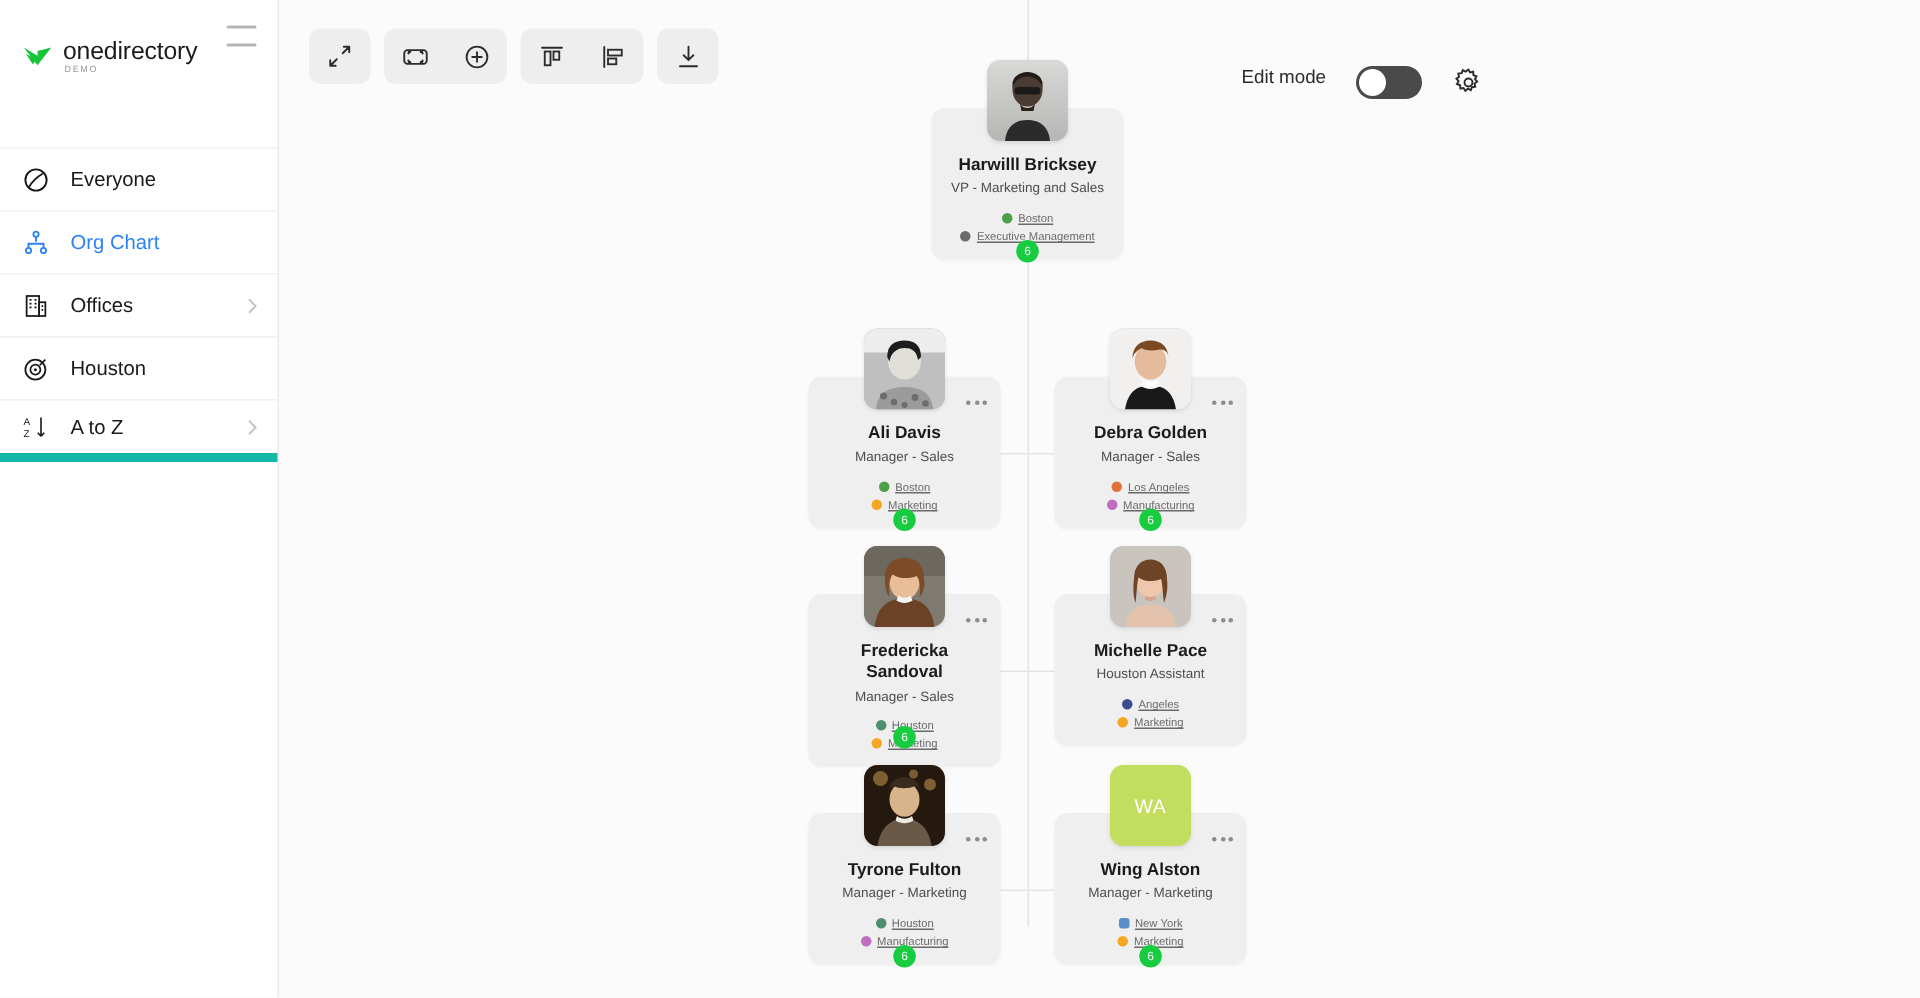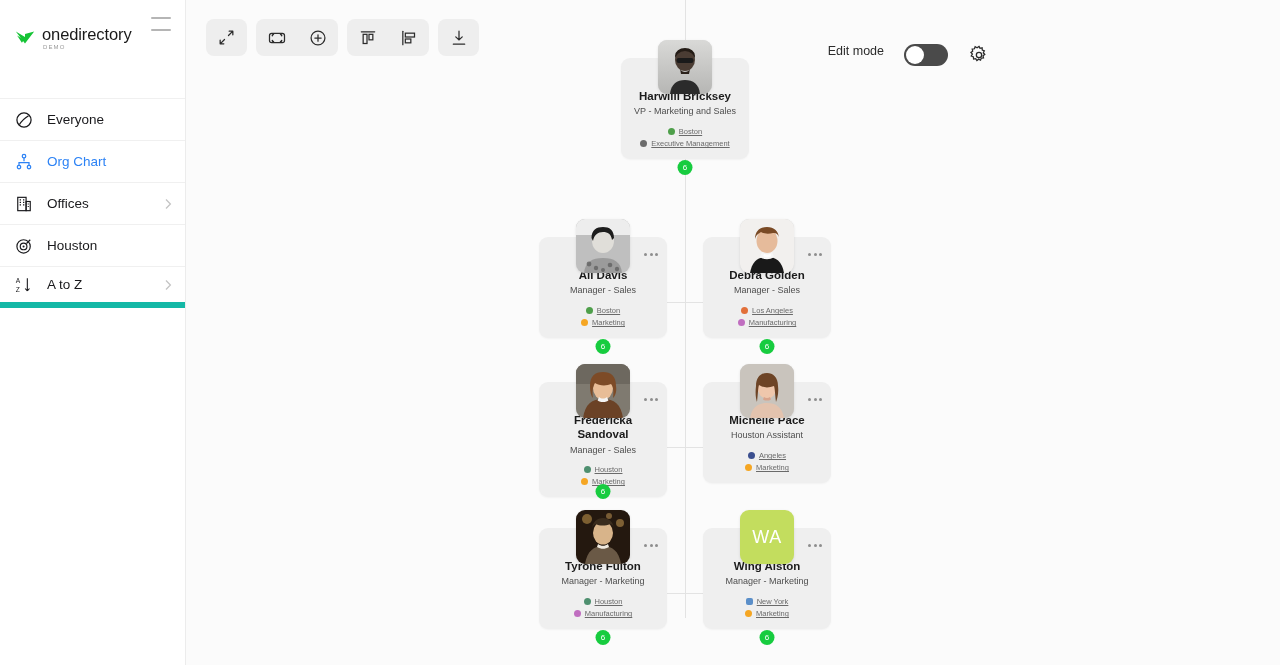--- a/index.html
+++ b/index.html
@@ -97,24 +97,24 @@
     position: absolute; left: 50%; transform: translateX(-50%);
     top: 0; width: 54px; height: 54px; border-radius: 9px;
     overflow: hidden; z-index: 3;
     background: #d8d8d8;
     box-shadow: 0 1px 3px rgba(0,0,0,0.10);
   }
   .node .avatar .ph { width: 100%; height: 100%; display: block; }
   .node .avatar .initials {
     width: 100%; height: 100%;
     display: flex; align-items: center; justify-content: center;
-    color: #ffffff; font-size: 18px; letter-spacing: 0.5px;
+    color: #ffffff; font-size: 13px; letter-spacing: 0.5px;
   }
   .card {
-    position: absolute; top: 18px; left: 0; width: 128px;
+    position: absolute; top: 32px; left: 0; width: 128px;
     background: #efefef; border-radius: 9px;
     padding: 31px 8px 11px;
     text-align: center;
     box-shadow: 0 1px 2px rgba(0,0,0,0.04);
   }
   .card.root { background: #efefef; }
   .dots {
     position: absolute; right: 9px; top: 16px;
     display: flex; gap: 2.5px; cursor: pointer;
   }

